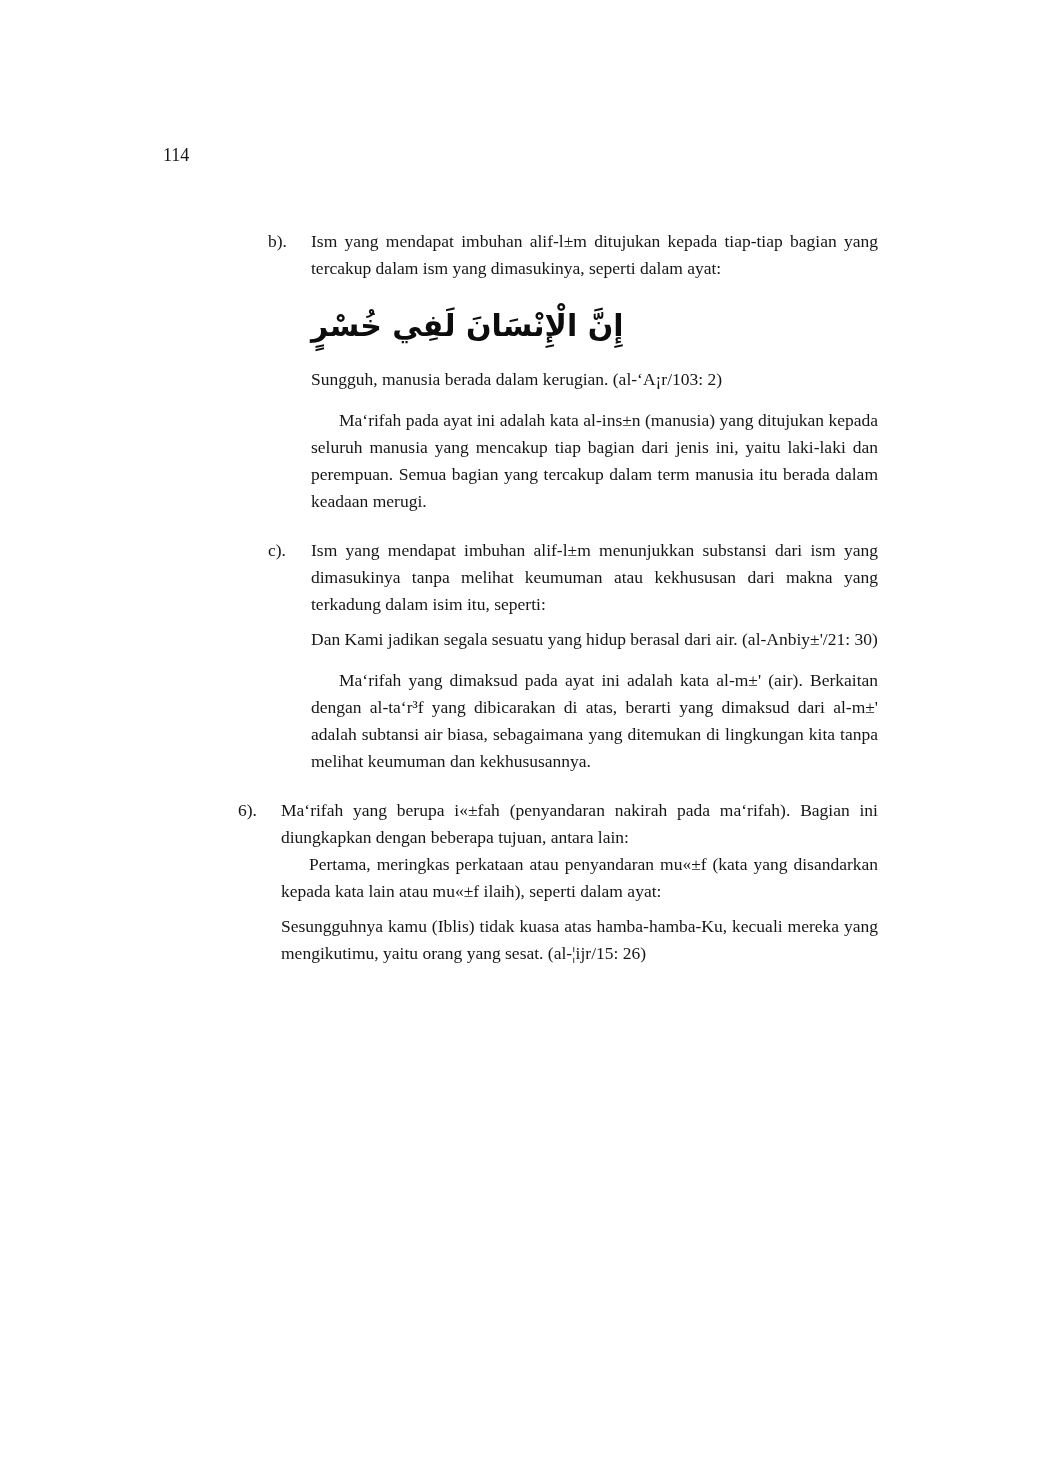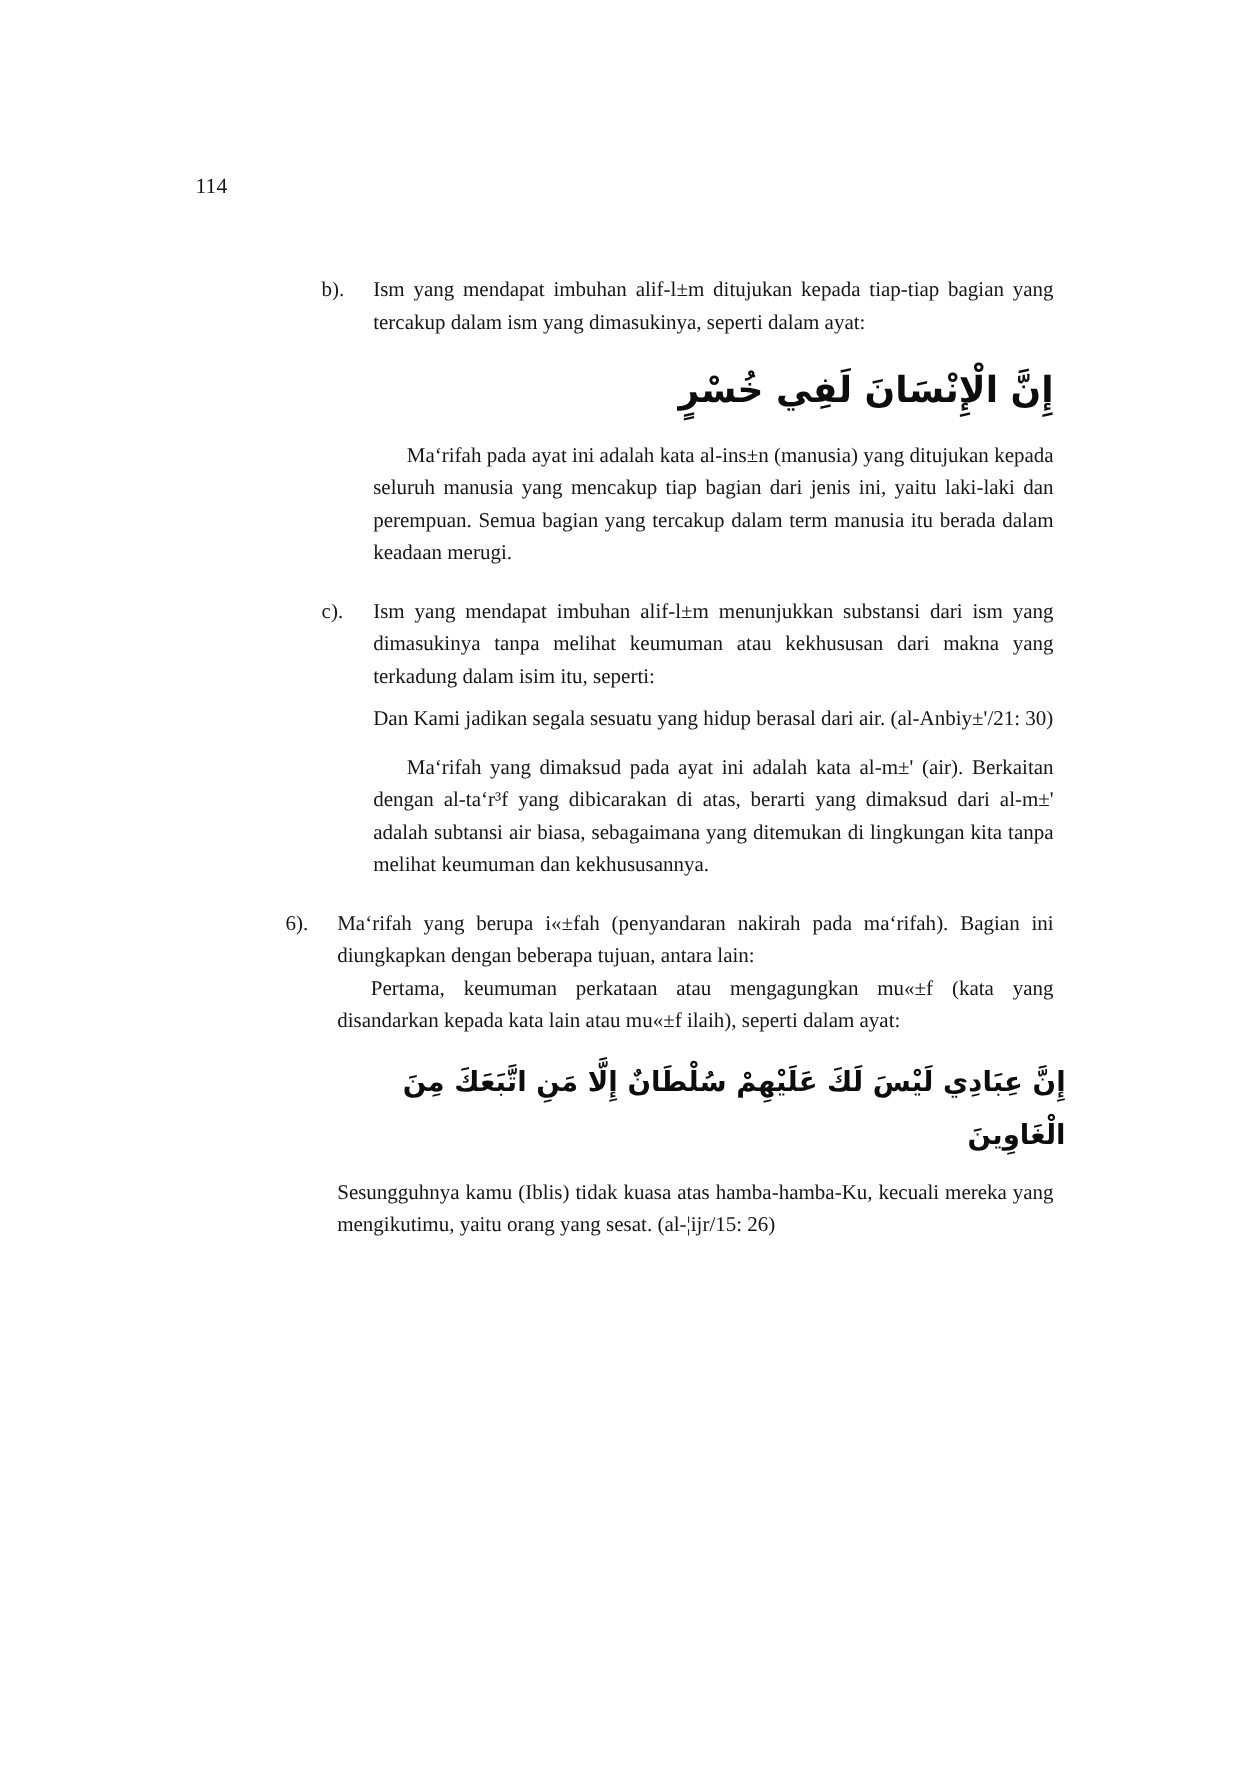--- a/index.html
+++ b/index.html
@@ -43,21 +43,21 @@
     position: absolute;
     left: -43px;
     top: 0;
     white-space: nowrap;
   }
   .indent { text-indent: 28px; }
   .it { }
   .arabic {
     direction: rtl;
     unicode-bidi: isolate;
-    text-align: right;
+    text-align: left;
     font-family: "DejaVu Sans", sans-serif;
     font-weight: bold;
     color: #0d0d0d;
   }
   .arabic.v1 {
     font-size: 30px;
     line-height: 48px;
     margin: 20px 160px 16px 311px;
   }
   .arabic.v2 {
@@ -83,38 +83,38 @@
 
   <div class="content">
 
     <div class="block col-inner hang">
       <span class="marker">b).</span>
       <span><span class="it">Ism</span><span> yang mendapat imbuhan </span><span class="it">alif-l±m</span><span> ditujukan kepada tiap-tiap bagian yang tercakup dalam </span><span class="it">ism</span><span> yang dimasukinya, seperti dalam ayat:</span></span>
     </div>
 
     <div class="arabic v1">إِنَّ الْإِنْسَانَ لَفِي خُسْرٍ</div>
 
+    <div class="block col-inner mt-small"><span class="it">Sungguh, manusia berada dalam kerugian.</span><span> (al-‘A¡r/103: 2)</span></div>
 
     <div class="block col-inner indent mt-para"><span class="it">Ma‘rifah</span><span> pada ayat ini adalah kata </span><span class="it">al-ins±n</span><span> (manusia) yang ditujukan kepada seluruh manusia yang mencakup tiap bagian dari jenis ini, yaitu laki-laki dan perempuan. Semua bagian yang tercakup dalam term manusia itu berada dalam keadaan merugi.</span></div>
 
     <div class="block col-inner hang mt-item">
       <span class="marker">c).</span>
       <span><span class="it">Ism</span><span> yang mendapat imbuhan </span><span class="it">alif-l±m</span><span> menunjukkan substansi dari </span><span class="it">ism</span><span> yang dimasukinya tanpa melihat keumuman atau kekhususan dari makna yang terkadung dalam isim itu, seperti:</span></span>
     </div>
 
 
     <div class="block col-inner mt-small"><span class="it">Dan Kami jadikan segala sesuatu yang hidup berasal dari air.</span><span> (al-Anbiy±'/21: 30)</span></div>
 
     <div class="block col-inner indent mt-para"><span class="it">Ma‘rifah</span><span> yang dimaksud pada ayat ini adalah kata </span><span class="it">al-m±' </span><span class="it">(air).</span><span> Berkaitan dengan </span><span class="it">al-ta‘r³f</span><span> yang dibicarakan di atas, berarti yang dimaksud dari </span><span class="it">al-m±'</span><span> adalah subtansi air biasa, sebagaimana yang ditemukan di lingkungan kita tanpa melihat keumuman dan kekhususannya.</span></div>
 
     <div class="block col-outer hang mt-item">
       <span class="marker">6).</span>
       <span><span class="it">Ma‘rifah</span><span> yang berupa </span><span class="it">i«±fah</span><span> (penyandaran </span><span class="it">nakirah</span><span> pada </span><span class="it">ma‘rifah</span><span>). Bagian ini diungkapkan dengan beberapa tujuan, antara lain:</span></span>
     </div>
 
-    <div class="block col-outer indent"><span class="it">Pertama,</span><span> keumuman perkataan atau mengagungkan </span><span class="it">mu«±f</span><span> (kata yang disandarkan kepada kata lain atau </span><span class="it">mu«±f ilaih</span><span>), seperti dalam ayat:</span></div>
+    <div class="block col-outer indent"><span class="it">Pertama,</span><span> meringkas perkataan atau penyandaran </span><span class="it">mu«±f</span><span> (kata yang disandarkan kepada kata lain atau </span><span class="it">mu«±f ilaih</span><span>), seperti dalam ayat:</span></div>
 
-    <div class="arabic v3">إِنَّ عِبَادِي لَيْسَ لَكَ عَلَيْهِمْ سُلْطَانٌ إِلَّا مَنِ اتَّبَعَكَ مِنَ الْغَاوِينَ</div>
 
     <div class="block col-outer mt-small"><span class="it">Sesungguhnya kamu (Iblis) tidak kuasa atas hamba-hamba-Ku, kecuali mereka yang mengikutimu, yaitu orang yang sesat.</span><span> (al-¦ijr/15: 26)</span></div>
 
   </div>
 </div>
 
 </body></html>

